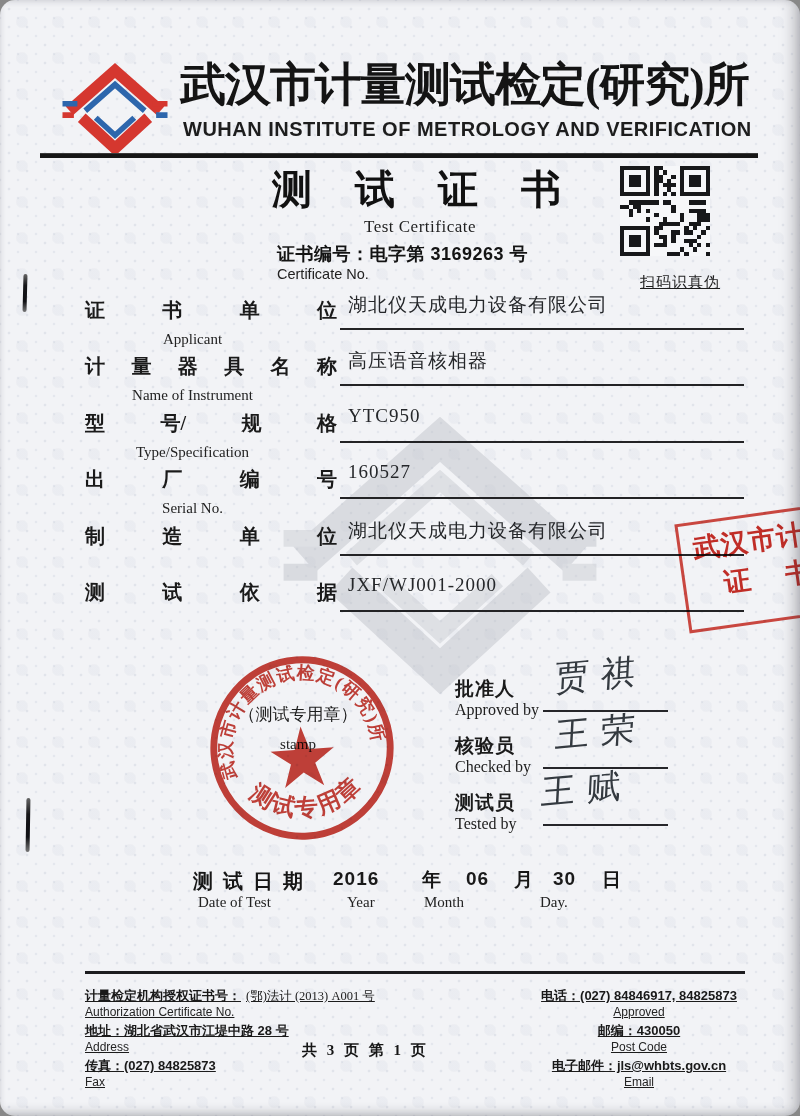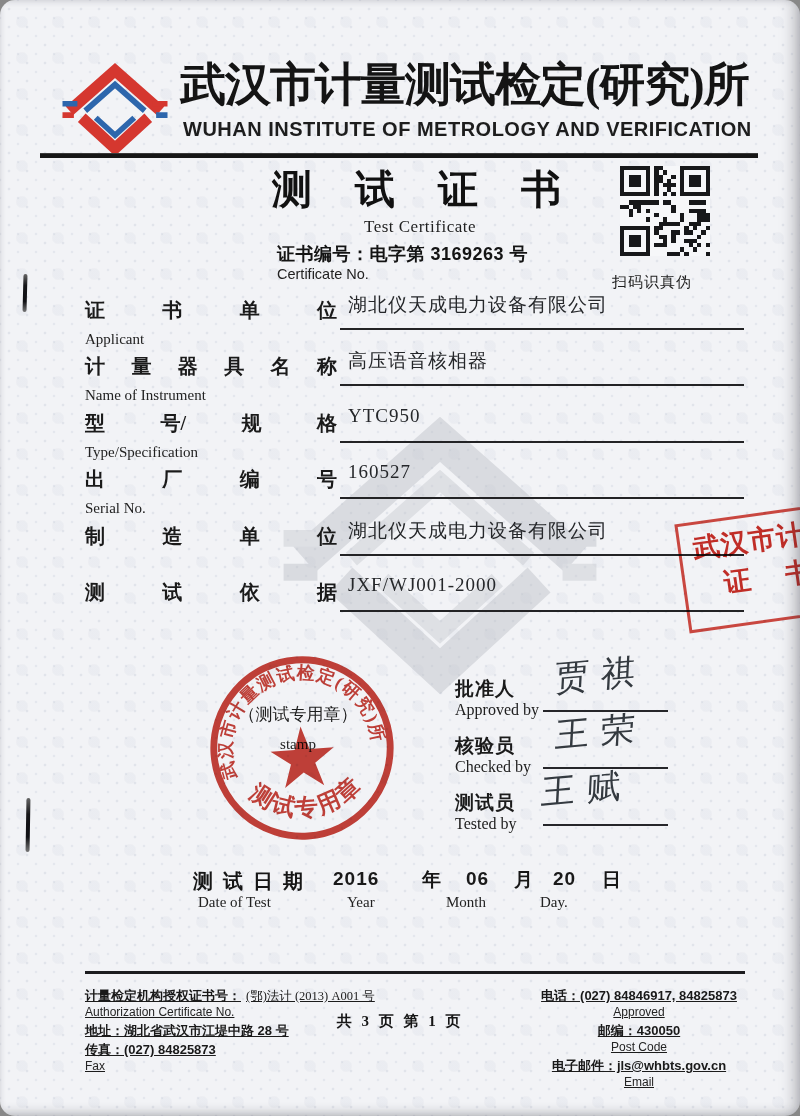--- a/index.html
+++ b/index.html
@@ -27,25 +27,25 @@
   .logo{position:absolute;left:56px;top:60px;width:118px;height:98px;}
   .org-cn{position:absolute;left:180px;top:60px;font:700 46px/1.1 "Liberation Serif",serif;color:#141414;white-space:nowrap;letter-spacing:-1px;}
   .org-en{position:absolute;left:183px;top:118px;font:600 20px "Liberation Sans",sans-serif;color:#1d1d1d;letter-spacing:.5px;white-space:nowrap;}
   .rule{position:absolute;left:40px;top:153px;width:718px;height:4px;background:#161616;border-top:1px solid #3a3a3a;}
   
   .title-cn{position:absolute;left:272px;top:170px;font:700 40px/1 "Liberation Serif",serif;letter-spacing:43px;white-space:nowrap;color:#111;}
   .title-en{position:absolute;left:255px;top:217px;width:330px;text-align:center;font:400 17px "Liberation Serif",serif;color:#1f1f1f;letter-spacing:.5px;}
   .certno-cn{position:absolute;left:277px;top:242px;font:700 18px "Liberation Sans",sans-serif;color:#141414;letter-spacing:.5px;white-space:nowrap;}
   .certno-en{position:absolute;left:277px;top:266px;font:400 14.5px "Liberation Sans",sans-serif;color:#222;}
   .qr{position:absolute;left:620px;top:166px;width:90px;height:90px;background:#f6f7f9;}
-  .qr-cap{position:absolute;left:612px;top:273px;width:108px;text-align:left;font:400 15px "Liberation Serif",serif;color:#1e1e1e;letter-spacing:1px;}
+  .qr-cap{position:absolute;left:612px;top:273px;width:108px;text-align:right;font:400 15px "Liberation Serif",serif;color:#1e1e1e;letter-spacing:1px;text-decoration:underline;}
   
   .field-row{position:absolute;left:0;width:800px;height:56px;z-index:3;}
   .f-cn{position:absolute;left:85px;top:6px;width:252px;display:flex;justify-content:space-between;font:700 20px/1 "Liberation Serif",serif;color:#1a1a1a;}
-  .f-en{position:absolute;left:85px;top:37px;width:215px;text-align:left;font:400 15px "Liberation Serif",serif;color:#222;white-space:nowrap;}
+  .f-en{position:absolute;left:85px;top:37px;width:215px;text-align:center;font:400 15px "Liberation Serif",serif;color:#222;white-space:nowrap;}
   .f-val{position:absolute;left:348px;top:-2px;font:400 19px "Liberation Serif",serif;color:#25272a;letter-spacing:1px;white-space:nowrap;}
   .f-line{position:absolute;left:340px;top:34px;width:404px;height:2px;background:#232325;}
   
   .watermark{position:absolute;left:262px;top:408px;width:356px;height:292px;opacity:.42;z-index:1;}
   
   .edge-stamp{position:absolute;left:682px;top:524px;width:210px;height:104px;border:3.5px solid rgba(205,42,33,.85);transform:rotate(-8deg);transform-origin:left center;z-index:20;mix-blend-mode:multiply;}
   .es-l1{margin:8px 0 0 12px;font:700 27px/1.2 "Liberation Serif",serif;color:rgba(200,36,28,.95);letter-spacing:1px;white-space:nowrap;}
   .es-l2{margin:6px 0 0 38px;font:700 27px/1.2 "Liberation Serif",serif;color:rgba(200,36,28,.95);letter-spacing:14px;white-space:nowrap;}
   
   .printed-label{position:absolute;left:213px;top:703px;width:170px;text-align:center;font:400 17px "Liberation Sans",sans-serif;color:#1e1e1e;z-index:9;}
@@ -68,21 +68,21 @@
   .d-sub{position:absolute;top:28px;font:400 15px "Liberation Serif",serif;color:#222;}
   
   .ft-rule{position:absolute;left:85px;top:971px;width:660px;height:3px;background:#1d1d1f;z-index:3;}
   .ft-col{position:absolute;top:986px;z-index:3;text-decoration:underline;}
   .ft-col.left{left:85px;width:365px;}
   .ft-col.right{left:474px;width:330px;text-align:center;}
   .ft-item{margin-bottom:1px;}
   .ft-cn{font:700 13px/15px "Liberation Sans",sans-serif;color:#191919;}
   .ft-val{font:400 12.5px/15px "Liberation Serif",serif;color:#222;margin-left:5px;}
   .ft-en{font:400 12px/15px "Liberation Sans",sans-serif;color:#242424;margin:1px 0 1px;}
-  .page-note{position:absolute;left:302px;top:1012px;width:196px;text-align:center;font:700 15px "Liberation Serif",serif;color:#161616;letter-spacing:3px;z-index:3;}
+  .page-note{position:absolute;left:302px;top:1041px;width:196px;font:700 15px "Liberation Serif",serif;color:#161616;letter-spacing:3px;z-index:3;}
 </style>
 </head>
 <body>
 
 <div class="page">
 
   <svg width="0" height="0" style="position:absolute" aria-hidden="true">
     <symbol id="logoSym" viewBox="0 0 120 112">
       <g fill="none" stroke-linecap="butt">
         <path d="M8,58 L60,12 L112,58" stroke="var(--c1)" stroke-width="13"></path>
@@ -338,34 +338,35 @@
     </div>
 
   <div class="date-row">
     <span class="d-cn">测试日期</span>
     <span class="d-en">Date of Test</span>
     <span class="d-v" style="left:333px">2016</span>
     <span class="d-u" style="left:422px">年</span>
     <span class="d-sub" style="left:347px">Year</span>
     <span class="d-v" style="left:466px">06</span>
     <span class="d-u" style="left:514px">月</span>
-    <span class="d-sub" style="left:446px">Month</span>
-    <span class="d-v" style="left:553px">20</span>
+    <span class="d-sub" style="left:424px">Month</span>
+    <span class="d-v" style="left:553px">30</span>
     <span class="d-u" style="left:602px">日</span>
     <span class="d-sub" style="left:540px">Day.</span>
   </div>
 
   <div class="ft-rule"></div>
   <div class="ft-col left">
       <div class="ft-item">
         <div><span class="ft-cn">计量检定机构授权证书号：</span><span class="ft-val">(鄂)法计 (2013) A001 号</span></div>
         <div class="ft-en">Authorization Certificate No.</div>
       </div>
       <div class="ft-item">
         <div><span class="ft-cn">地址：湖北省武汉市江堤中路 28 号</span></div>
+        <div class="ft-en">Address</div>
       </div>
       <div class="ft-item">
         <div><span class="ft-cn">传真：(027) 84825873</span></div>
         <div class="ft-en">Fax</div>
       </div>
     </div>
   <div class="ft-col right">
       <div class="ft-item">
         <div><span class="ft-cn">电话：(027) 84846917, 84825873</span></div>
         <div class="ft-en">Approved</div>

